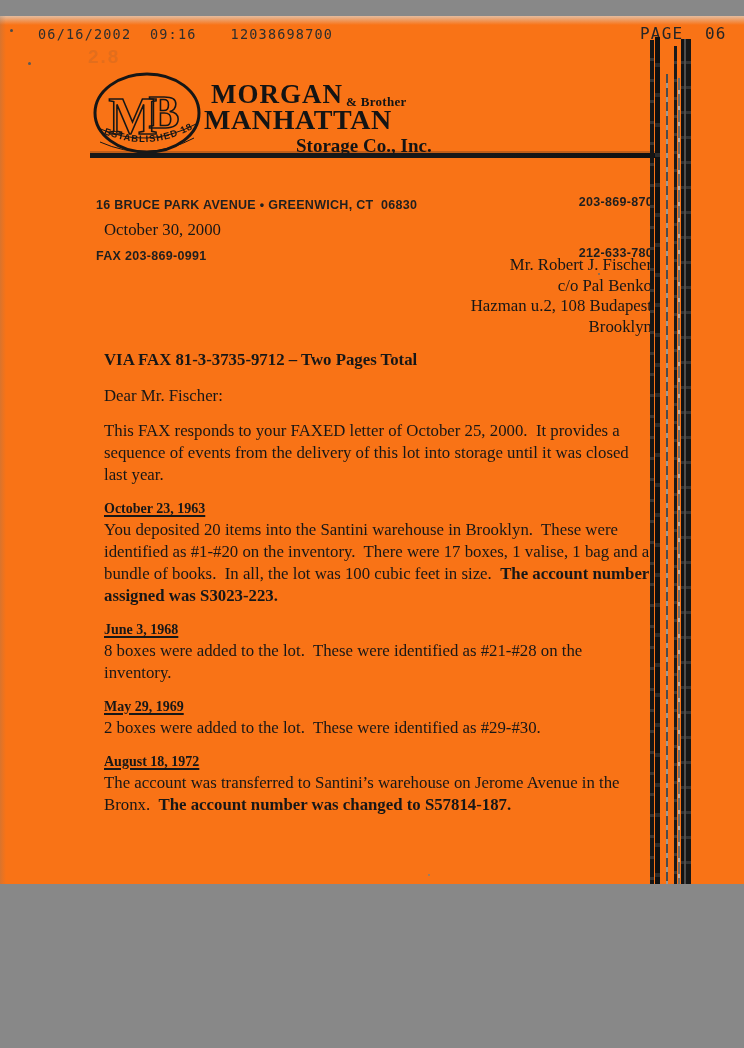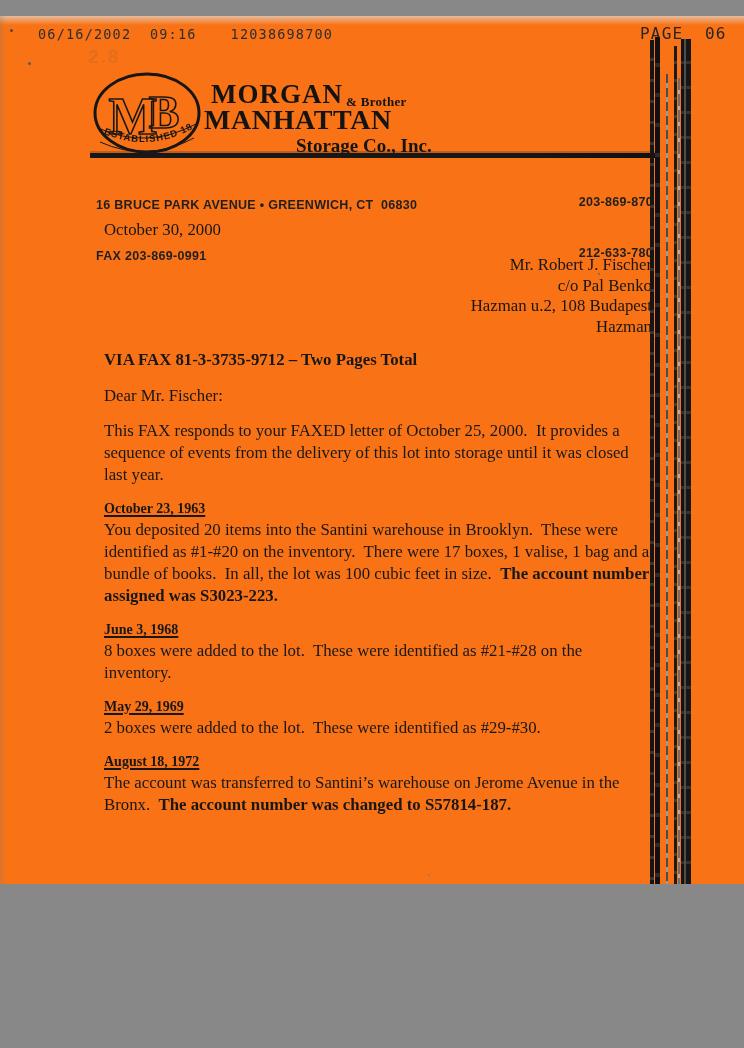--- a/index.html
+++ b/index.html
@@ -164,21 +164,21 @@
     <div>212-633-780</div>
   </div>
 
   <div class="letter-body">
     <div class="letter-date">October 30, 2000</div>
 
     <div class="recipient">
       <p>Mr. Robert J. Fischer</p>
       <p>c/o Pal Benko</p>
       <p>Hazman u.2, 108 Budapest</p>
-      <p>Hazman</p>
+      <p>Brooklyn</p>
     </div>
 
     <div class="via-fax">VIA FAX 81-3-3735-9712 – Two Pages Total</div>
     <div class="salutation">Dear Mr. Fischer:</div>
     <div class="intro">This FAX responds to your FAXED letter of October 25, 2000.  It provides a sequence of events from the delivery of this lot into storage until it was closed last year.</div>
 
     <div class="section">
       <h3>October 23, 1963</h3>
       <p><span>You deposited 20 items into the Santini warehouse in Brooklyn.  These were identified as #1-#20 on the inventory.  There were 17 boxes, 1 valise, 1 bag and a bundle of books.  In all, the lot was 100 cubic feet in size.  </span><b>The account number assigned was S3023-223.</b></p>
     </div>

